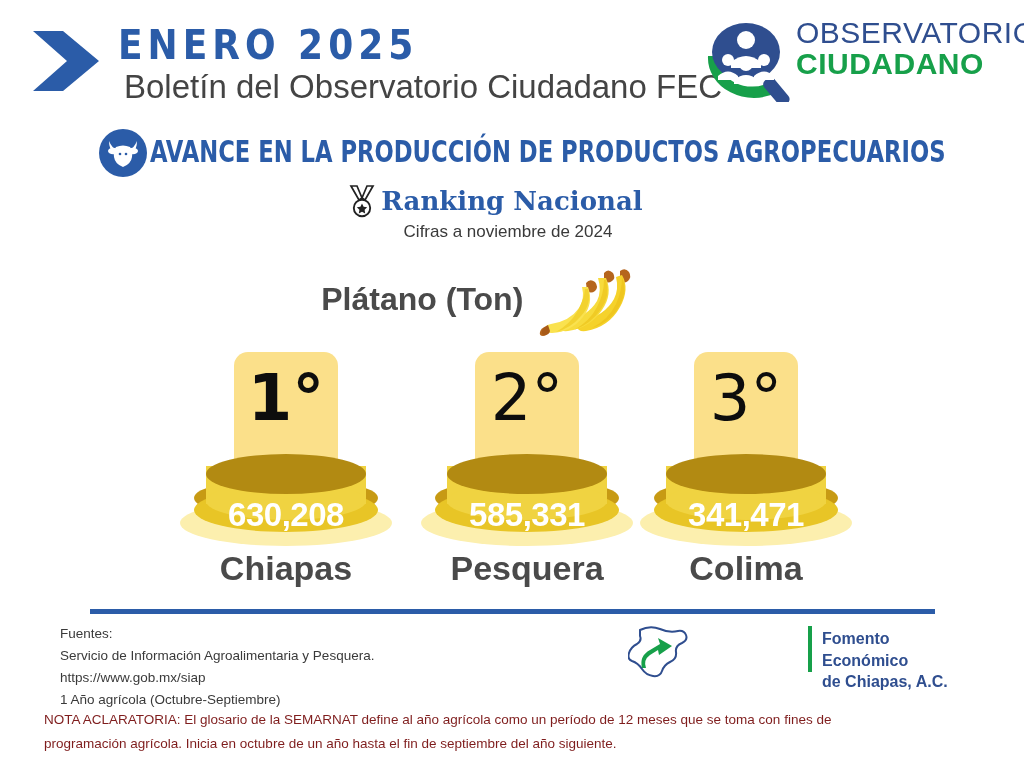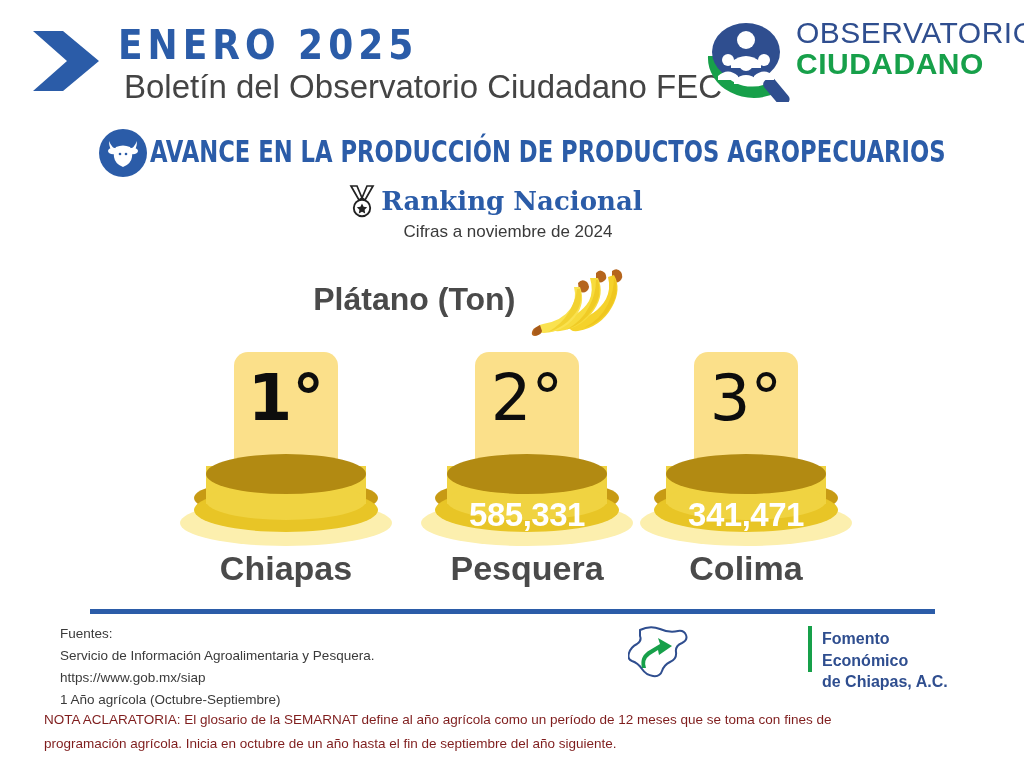--- a/index.html
+++ b/index.html
@@ -63,21 +63,21 @@
     font-family:"DejaVu Serif","Liberation Serif",serif;
     white-space:nowrap;display:inline-block;
   }
   .rank-sub{
     position:absolute;left:0;top:222px;width:928px;text-align:center;
     font-size:17px;color:#3A3A3A;font-family:"Liberation Sans",sans-serif;padding-left:44px;
   }
 
   
   .product-row{
-    position:absolute;left:0;top:263px;width:945px;text-align:center;height:60px;
+    position:absolute;left:8px;top:263px;width:945px;text-align:center;height:60px;
   }
   .product-name{
     font-size:32px;font-weight:bold;color:#4A4A4A;
     font-family:"Liberation Sans",sans-serif;vertical-align:middle;
   }
   .product-emoji{
     display:inline-block;vertical-align:middle;margin-left:6px;width:106px;height:72px;position:relative;top:2px;
   }
 
   
@@ -270,20 +270,21 @@
       <div class="plaque">
         <div class="rank-num bold">1°</div>
       </div>
       <div class="pedestal">
         <div class="ped-shadow"></div>
         <div class="ped-low-top"></div>
         <div class="ped-low"></div>
         <div class="ped-mid-body"></div>
         <div class="ped-mid"></div>
         <div class="ped-top"></div>
+        <div class="ped-value">630,208</div>
       </div>
       <div class="state-name">Chiapas</div>
     </div>
 
     <div class="podium p2">
       <div class="plaque">
         <div class="rank-num thin">2°</div>
       </div>
       <div class="pedestal">
         <div class="ped-shadow"></div>

